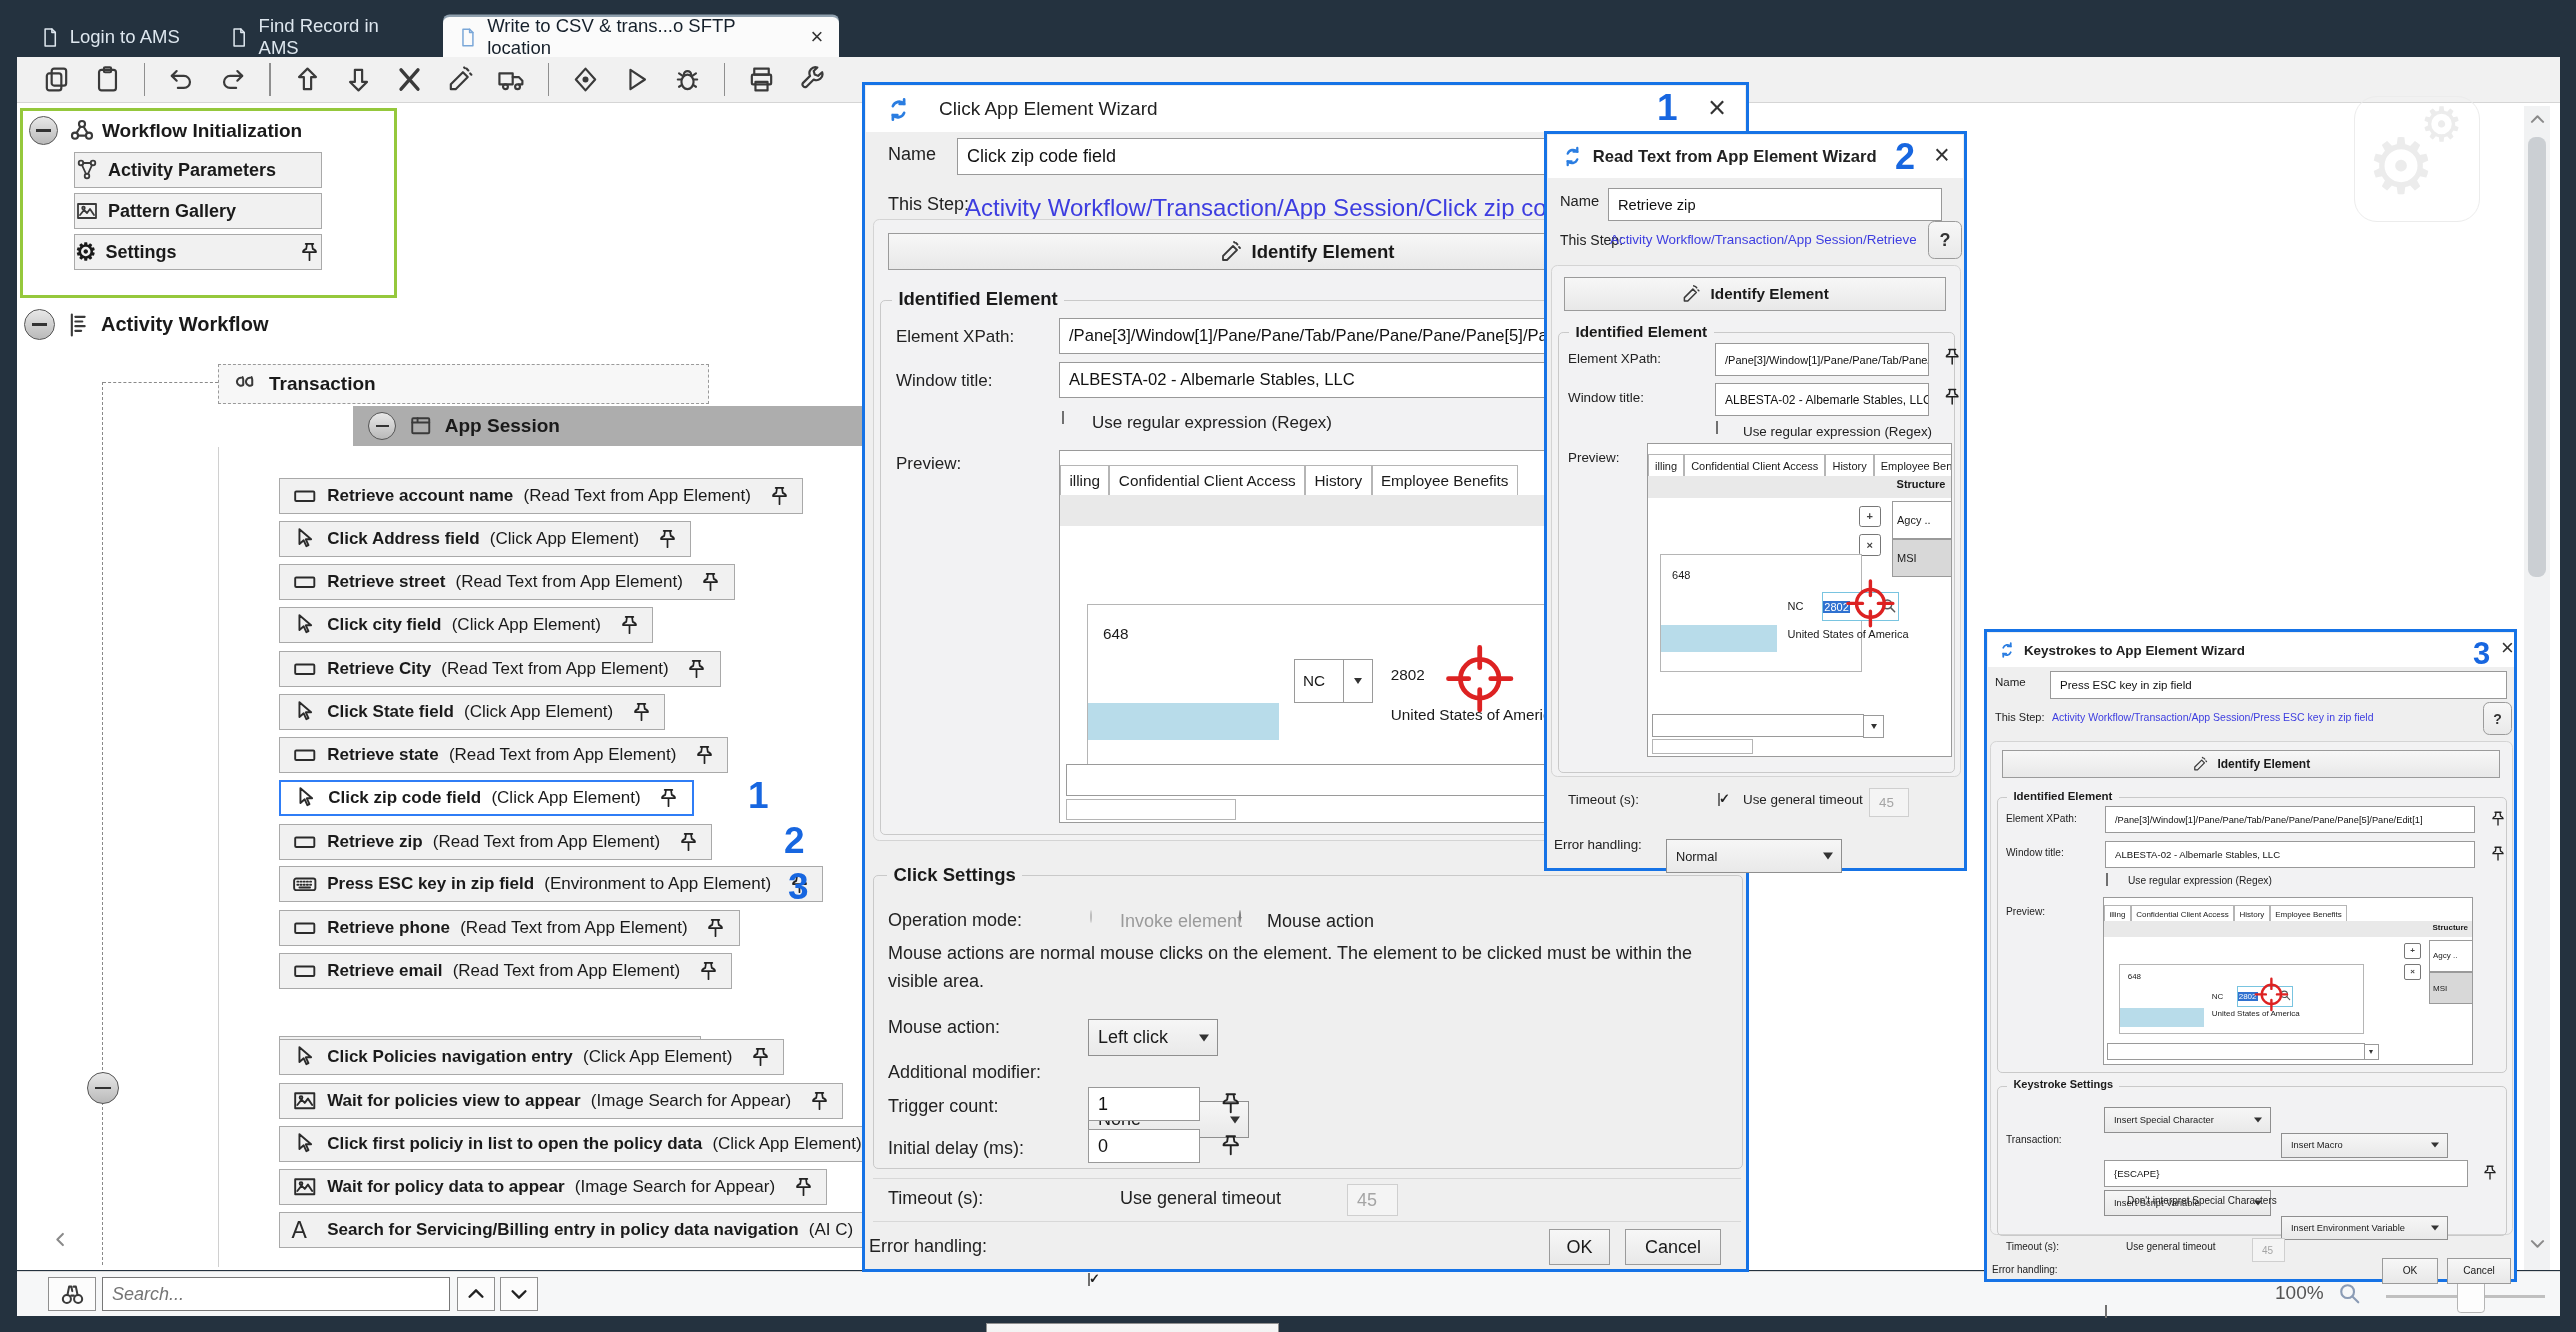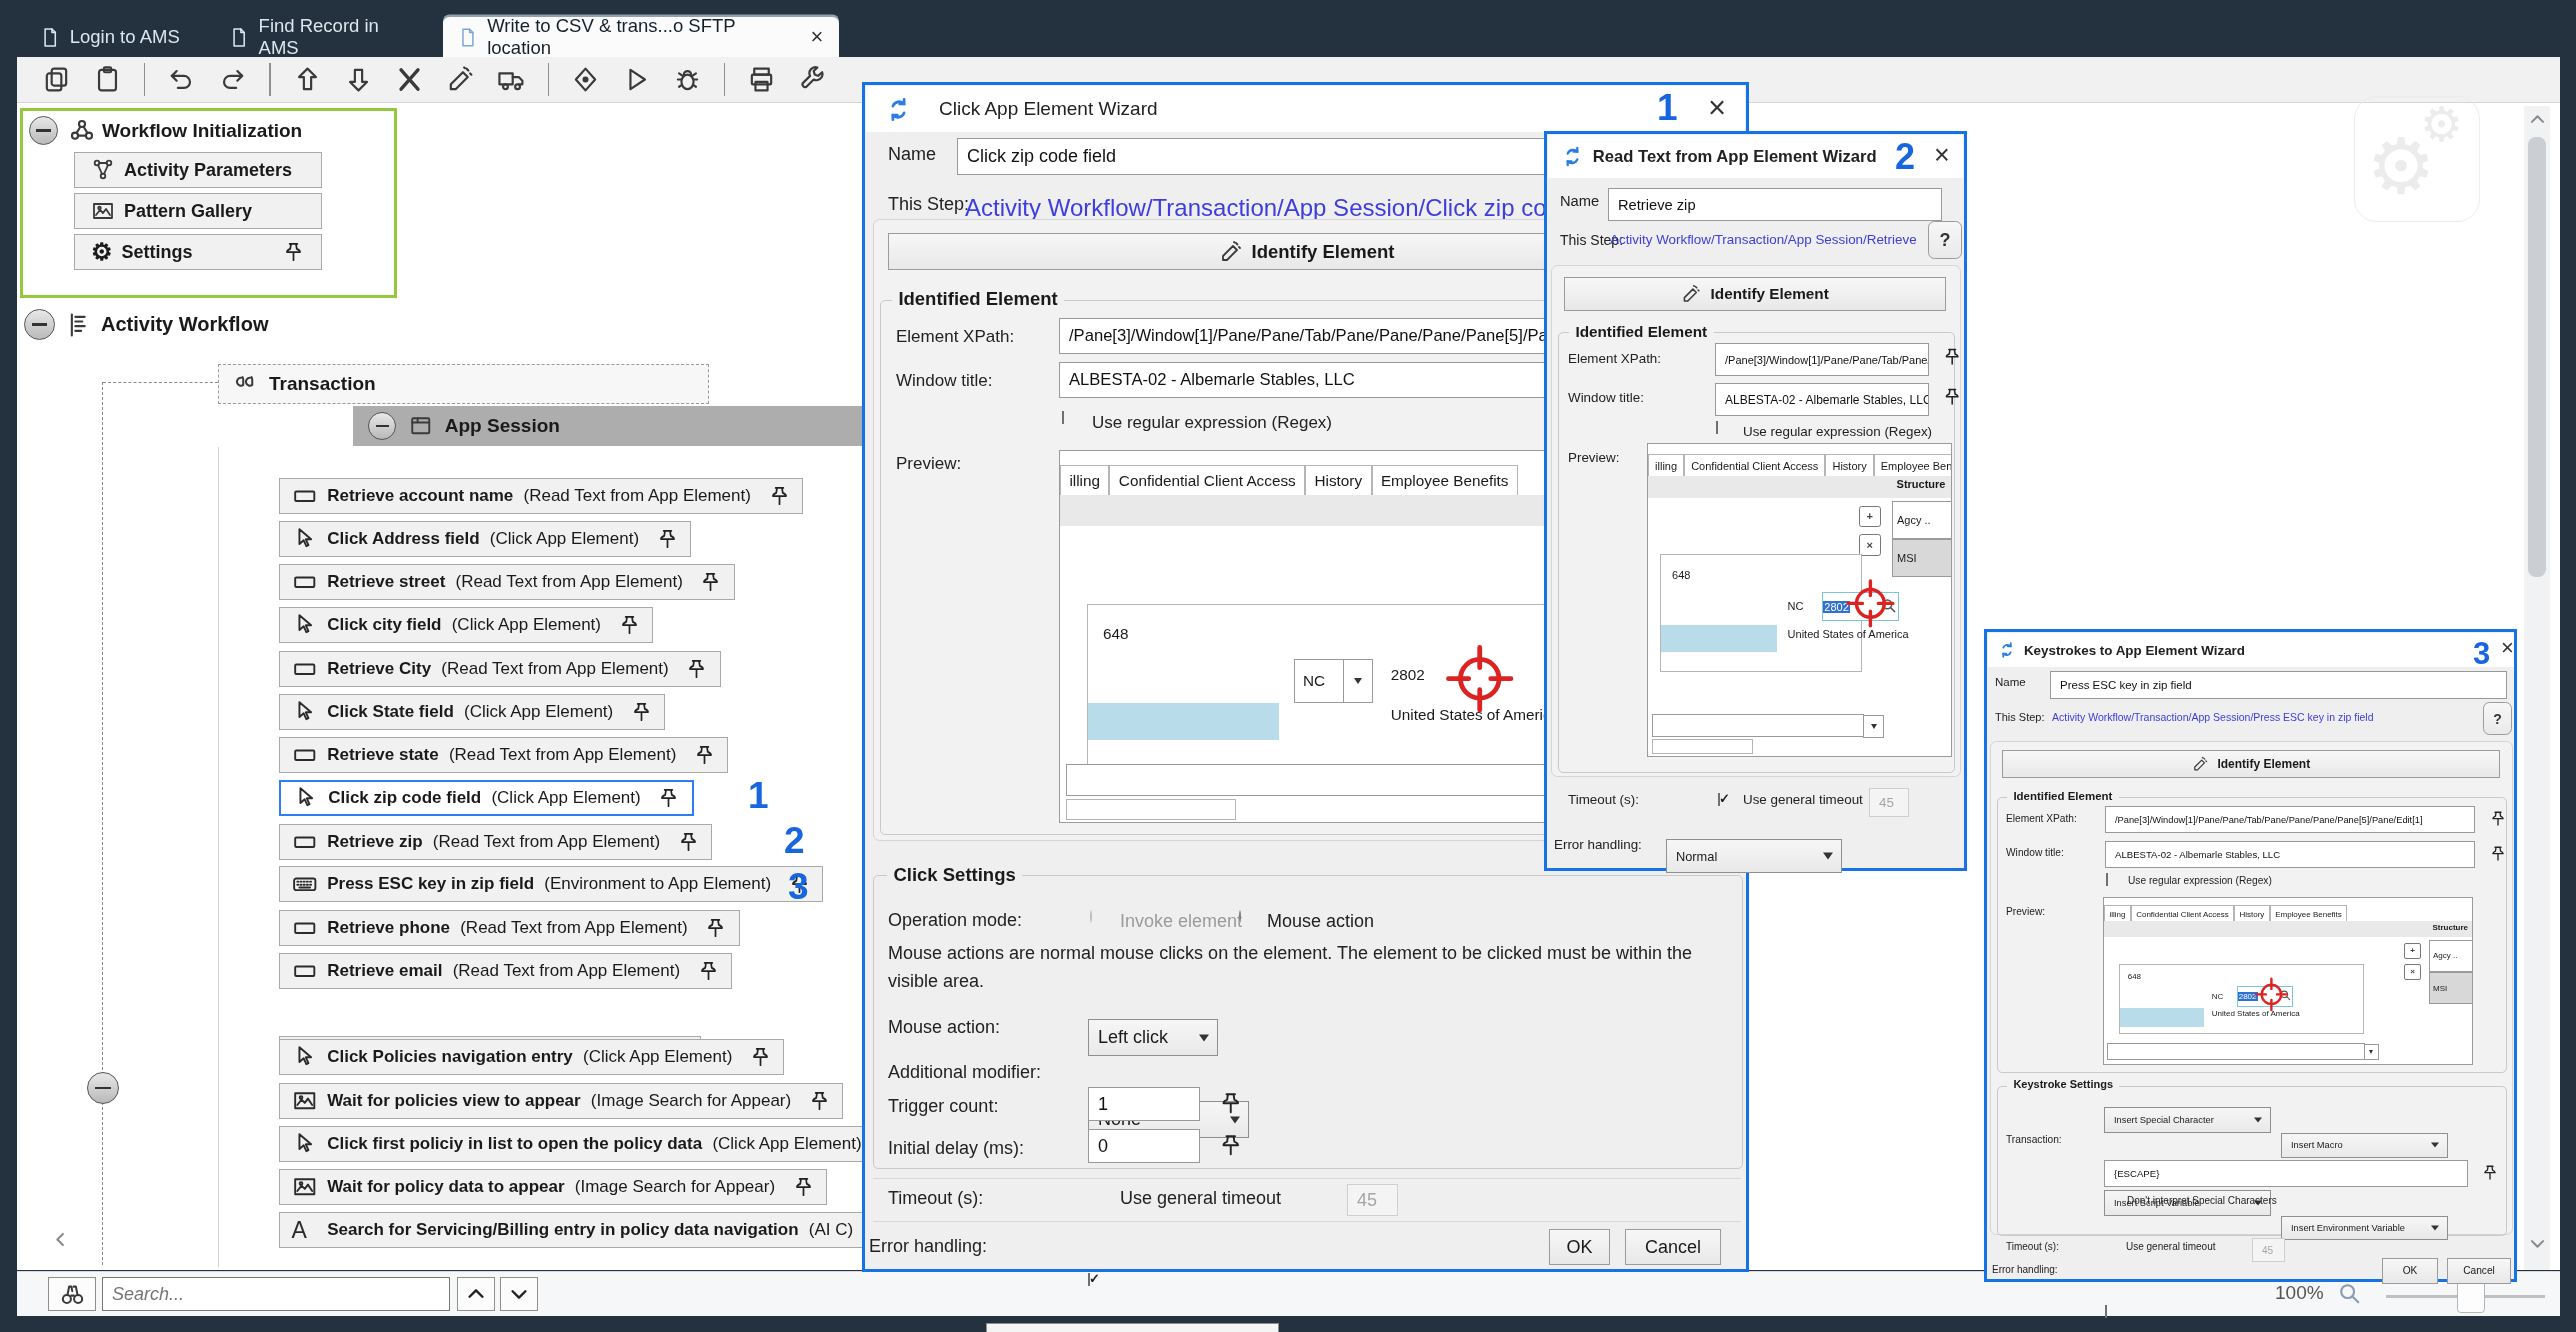--- a/index.html
+++ b/index.html
@@ -17,21 +17,21 @@
   .tbi{width:29px;height:29px;color:#3a3a3a;}
   .tbi svg{width:100%;height:100%;}
   .tbsep{width:1.3px;height:33px;background:#8f8f8f;}
   .canvasbg{position:absolute;left:16.6px;top:103px;width:2543px;height:1167px;background:#ffffff;}
   
   .mcircle{border-radius:50%;background:linear-gradient(#e8e8e8,#b9b9b9);border:1.9px solid #555;
            display:flex;align-items:center;justify-content:center;box-sizing:border-box;}
   .mcircle::after{content:"";width:52%;height:2.6px;background:#333;}
   .hdr{font-weight:700;color:#1a1a1a;}
   .gbtn{background:#f1f1f1;border:1.3px solid #a9a9a9;display:flex;align-items:center;gap:9px;
-        padding:0 16px;box-sizing:border-box;font-weight:700;font-size:18px;}
+        padding:0 0;box-sizing:border-box;font-weight:700;font-size:18px;}
   .step{position:absolute;left:279px;height:36px;background:#f1f1f1;border:1.3px solid #a9a9a9;
         display:flex;align-items:center;gap:10.2px;padding:0 11.5px;box-sizing:border-box;white-space:nowrap;font-size:17px;}
   .step.sel{background:#fff;border:2.6px solid #2f7df6;}
   .step .sicon{width:25.5px;height:25.5px;flex:0 0 auto;color:#2b2b2b;}
   .step .sicon svg{width:100%;height:100%;}
   .stype{font-weight:400;}
   .pin{width:23px;height:23px;color:#222;margin-left:6.4px;flex:0 0 auto;}
   .pin svg{width:100%;height:100%;}
   .annnum{position:absolute;font-size:37px;font-weight:700;color:#1766e0;line-height:1;}
   .dash-v{border-left:1.9px dashed #8a8a8a;}

